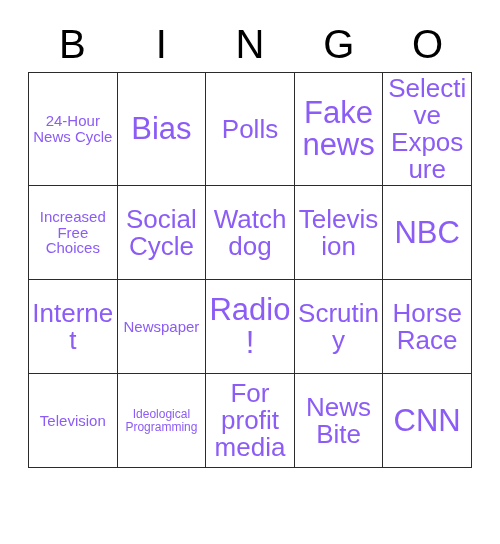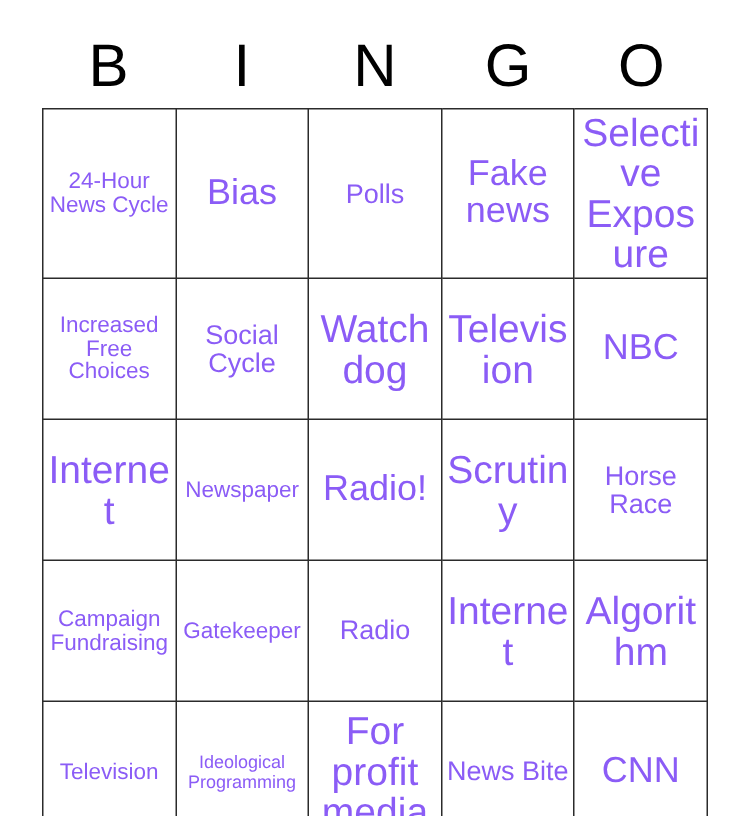--- a/index.html
+++ b/index.html
@@ -64,22 +64,22 @@
     overflow: hidden;
     word-wrap: break-word;
   }
   .cell-text {
     display: block;
     line-height: 1.04;
     color: #8b5cf6;
   }
 
   
-  .fs-xl  { font-size: 24px; }
-  .fs-lg  { font-size: 18px; }
+  .fs-xl  { font-size: 31px; }
+  .fs-lg  { font-size: 26px; }
   .fs-md  { font-size: 26px; }
   .fs-sm  { font-size: 15px; }
   .fs-xs  { font-size: 12px; }
 </style>
 </head>
 <body>
 
 <div id="bingo-card">
 
   <div class="bingo-header">
@@ -138,37 +138,20 @@
           </td>
         <td class="bingo-cell">
             <span class="cell-text fs-md">Scrutiny</span>
           </td>
         <td class="bingo-cell">
             <span class="cell-text fs-lg">Horse Race</span>
           </td>
       </tr>
       <tr>
         <td class="bingo-cell">
-            <span class="cell-text fs-sm">Campaign Fundraising</span>
-          </td>
-        <td class="bingo-cell">
-            <span class="cell-text fs-sm">Gatekeeper</span>
-          </td>
-        <td class="bingo-cell">
-            <span class="cell-text fs-lg">Radio</span>
-          </td>
-        <td class="bingo-cell">
-            <span class="cell-text fs-md">Internet</span>
-          </td>
-        <td class="bingo-cell">
-            <span class="cell-text fs-md">Algorithm</span>
-          </td>
-      </tr>
-      <tr>
-        <td class="bingo-cell">
             <span class="cell-text fs-sm">Television</span>
           </td>
         <td class="bingo-cell">
             <span class="cell-text fs-xs">Ideological Programming</span>
           </td>
         <td class="bingo-cell">
             <span class="cell-text fs-md">For profit media</span>
           </td>
         <td class="bingo-cell">
             <span class="cell-text fs-lg">News Bite</span>

